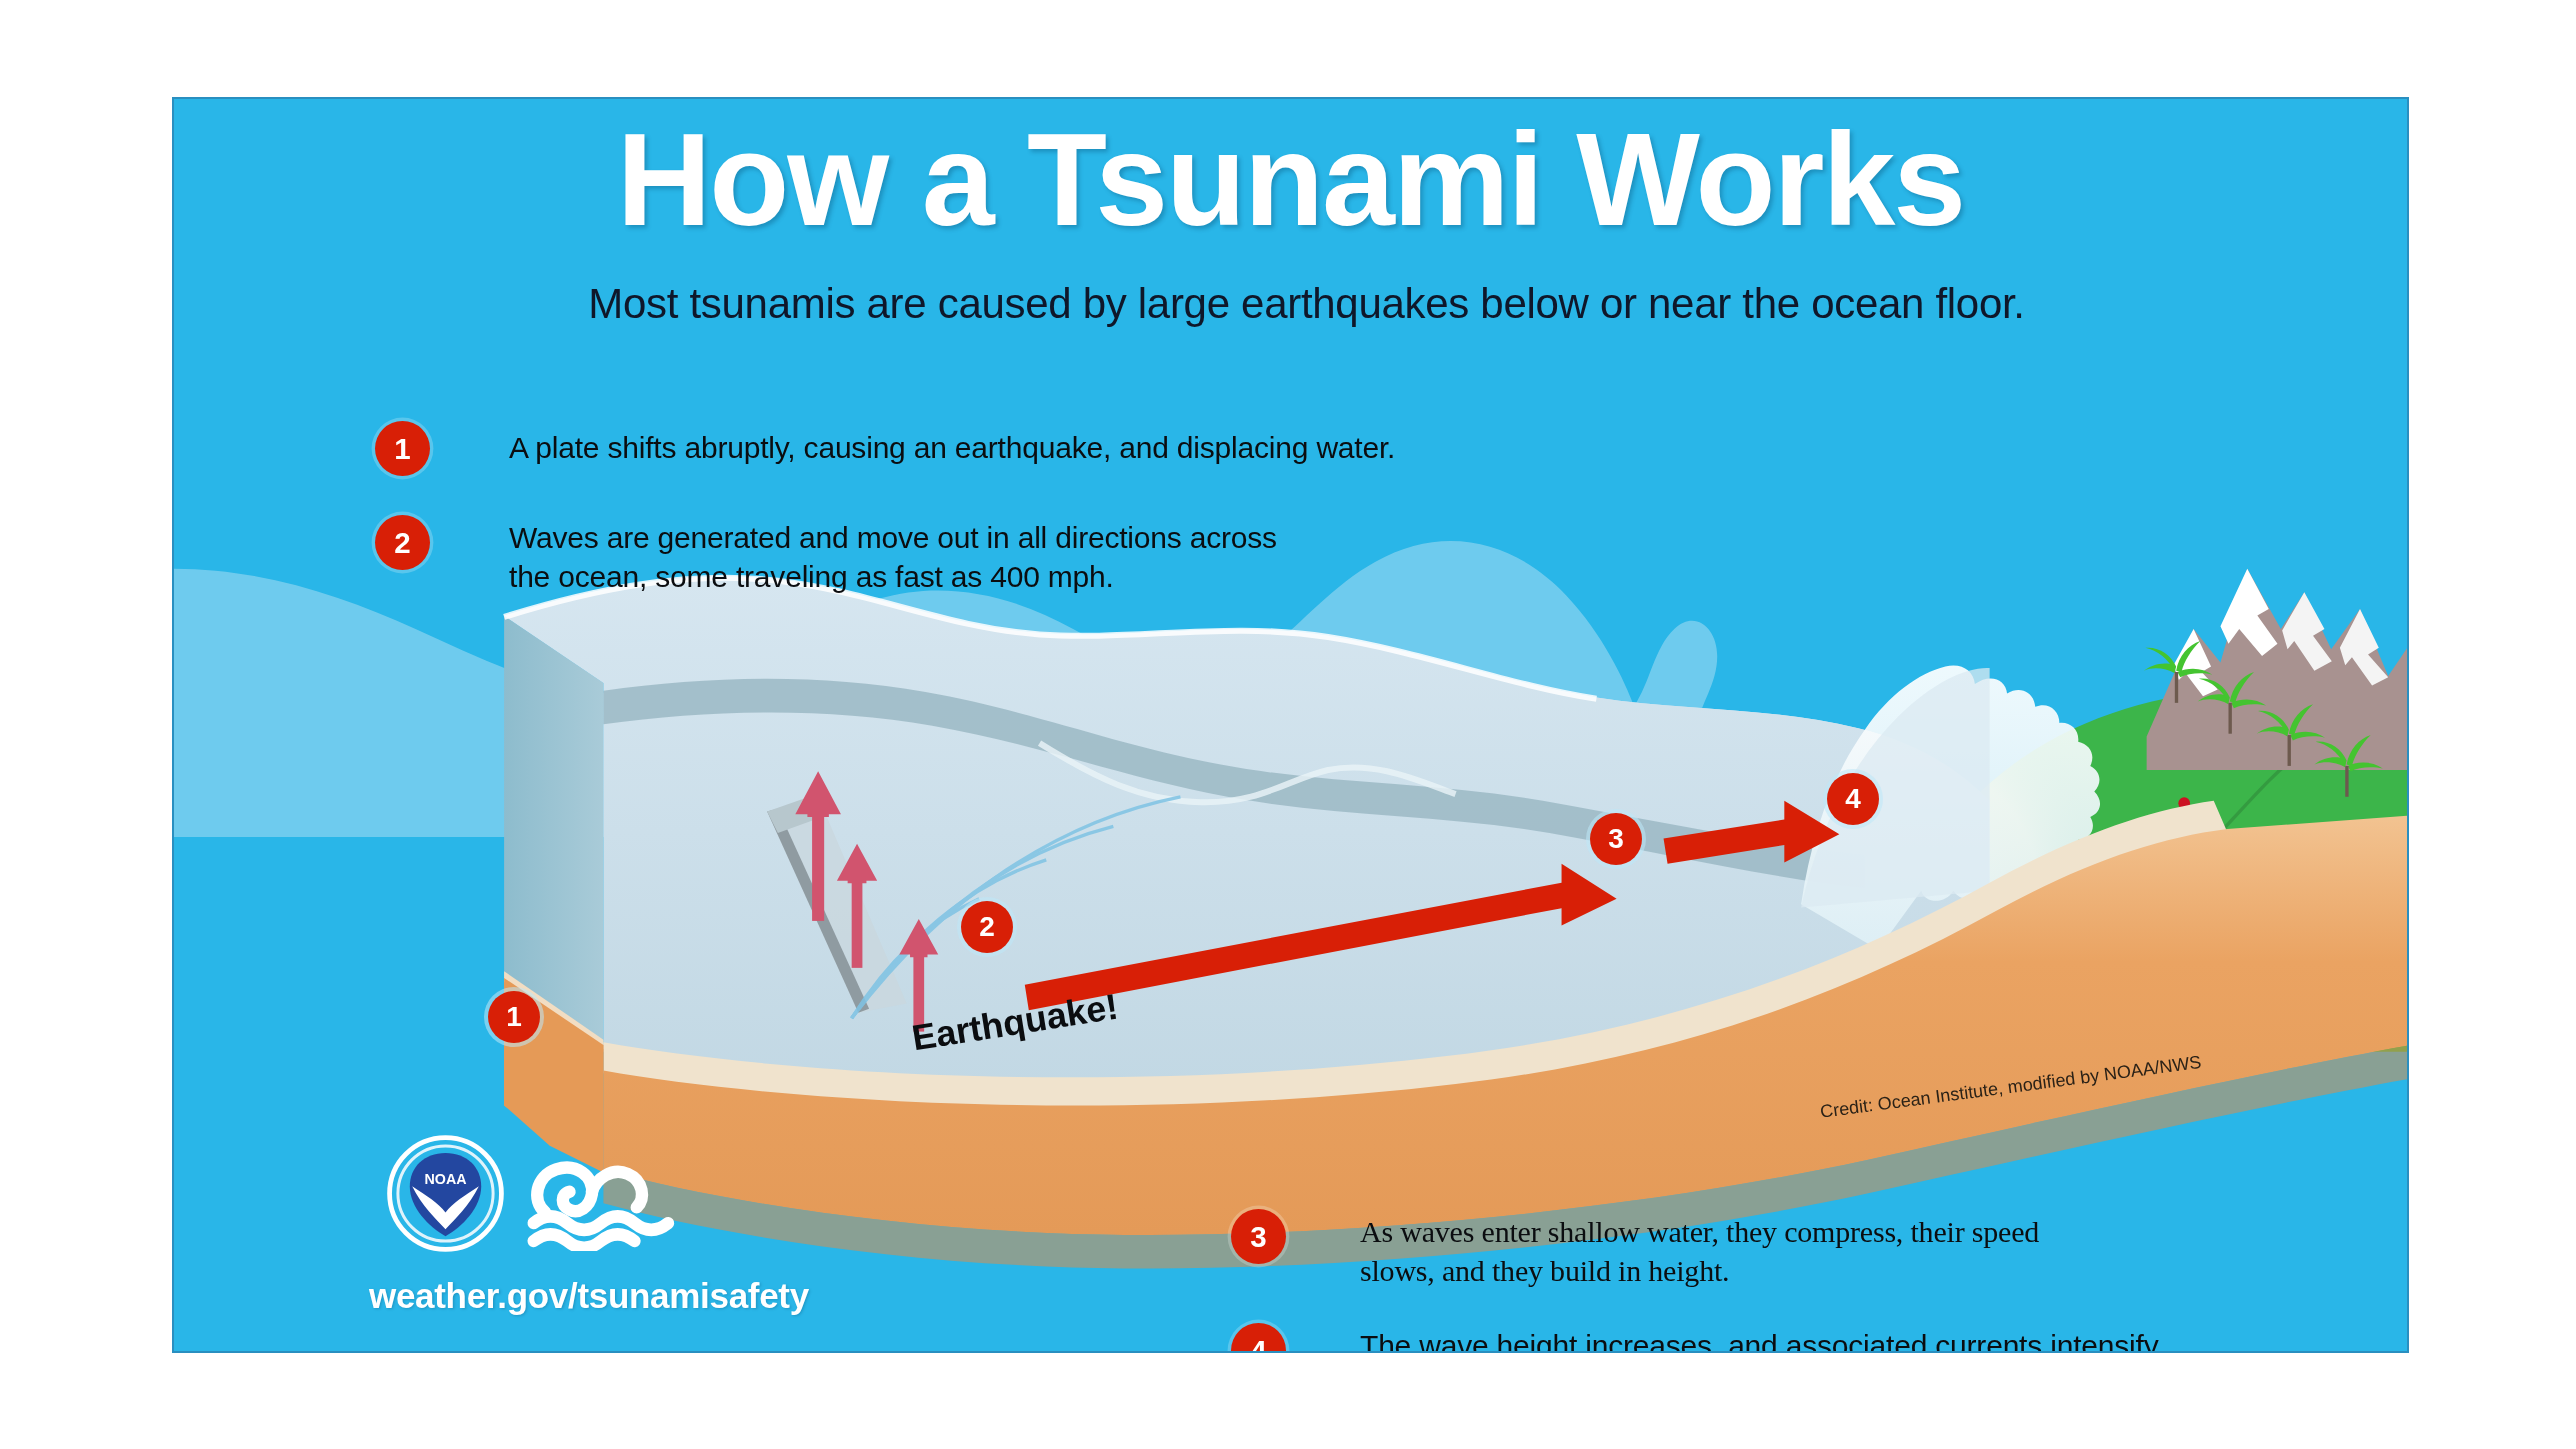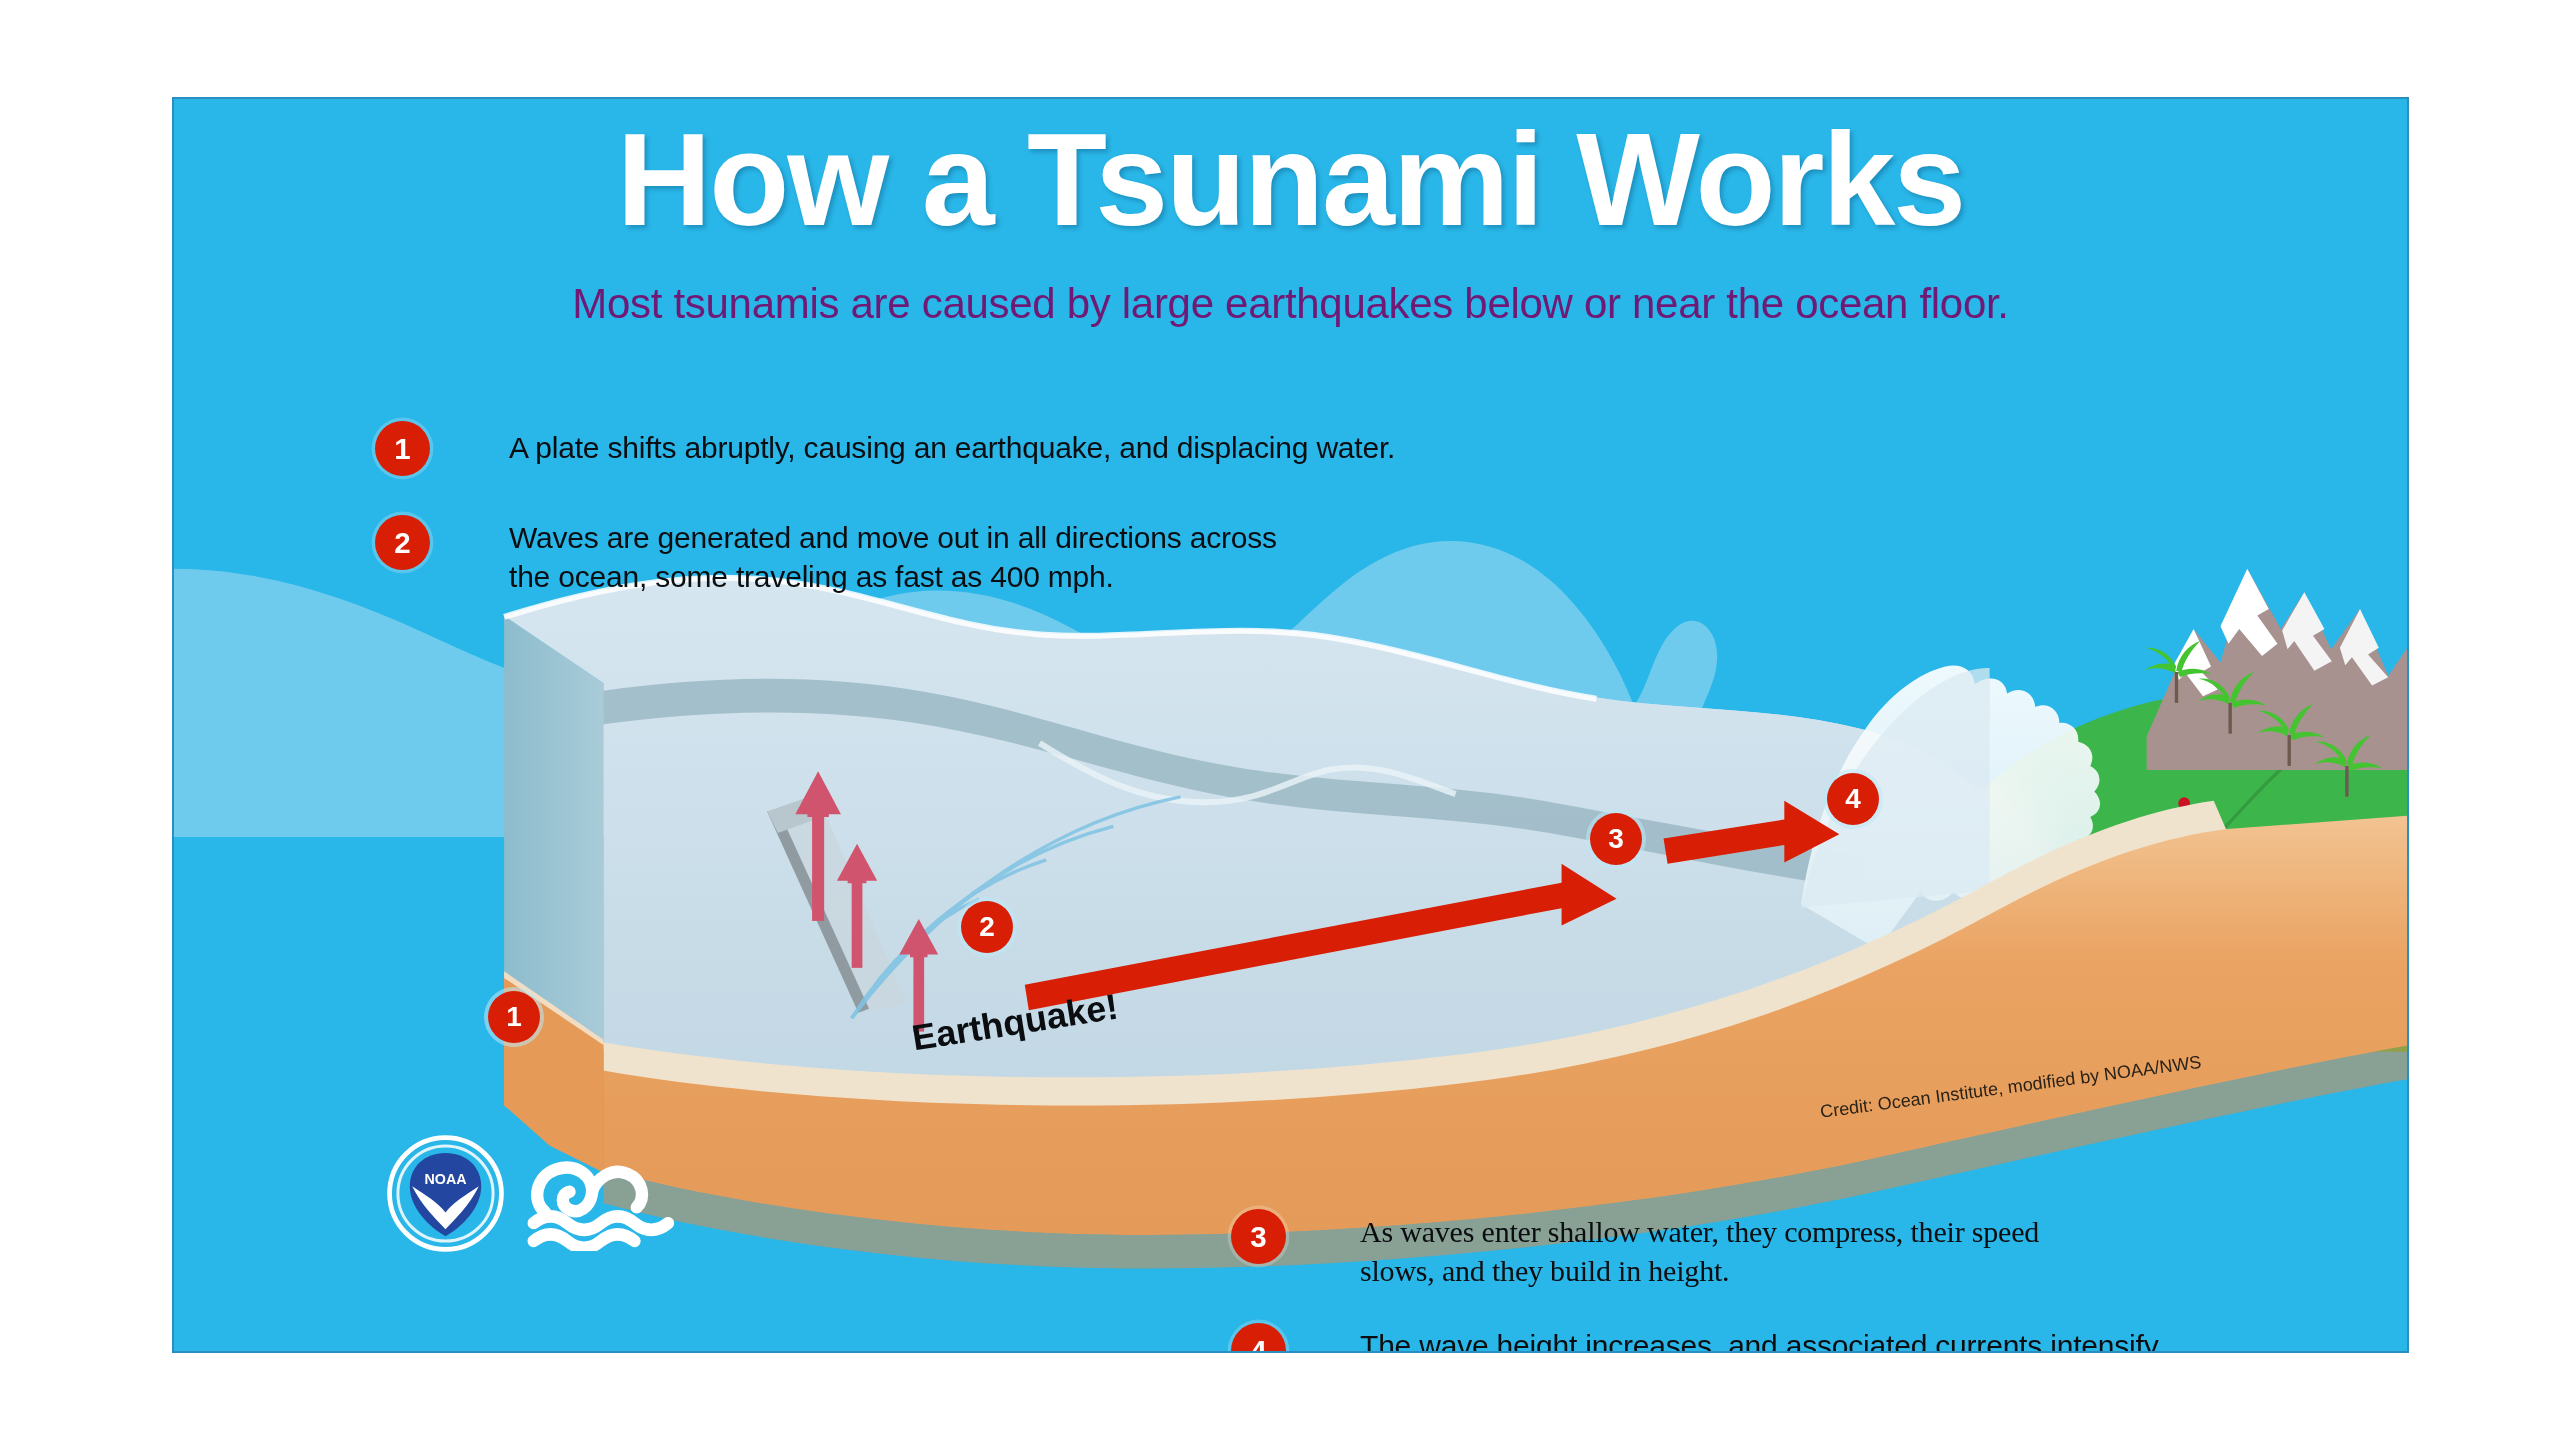--- a/index.html
+++ b/index.html
@@ -30,24 +30,24 @@
     font-weight:bold;
     color:#ffffff;
     letter-spacing:-2px;
     line-height:1.0;
     text-shadow: 2.7px 3.4px 4.7px rgba(0,60,95,.30);
     white-space:nowrap;
     font-family:"Liberation Sans", sans-serif;
   }
   .subtitle {
     position:absolute;
-    left:0; top:181px; width:100%;
+    left:16px; top:181px; width:100%;
     text-align:center;
     font-size:42px;
-    color:#701a75;
+    color:#0f172a;
     letter-spacing:-0.3px;
     white-space:nowrap;
   }
 
   
   .step { position:absolute; display:flex; align-items:flex-start; }
   .badge {
     flex:0 0 auto;
     width:55px; height:55px; border-radius:50%;
     background:#d81f06;
@@ -431,16 +431,17 @@
                    C64 62 54 68 46 64 C38 60 38 50 46 48"></path>
           <path d="M66 48 C70 36 84 26 98 32 C112 38 114 54 106 62"></path>
           <path d="M14 76 C24 68 34 68 44 76 C54 84 64 84 74 76
                    C84 68 94 68 104 76 C114 84 124 84 134 76"></path>
           <path d="M14 92 C24 84 34 84 44 92 C54 100 64 100 74 92
                    C84 84 94 84 104 92"></path>
         </g>
       </svg>
     </div>
 
+    <div class="url">weather.gov/tsunamisafety</div>
 
   </div>
 </div>
 
 
 </body></html>

